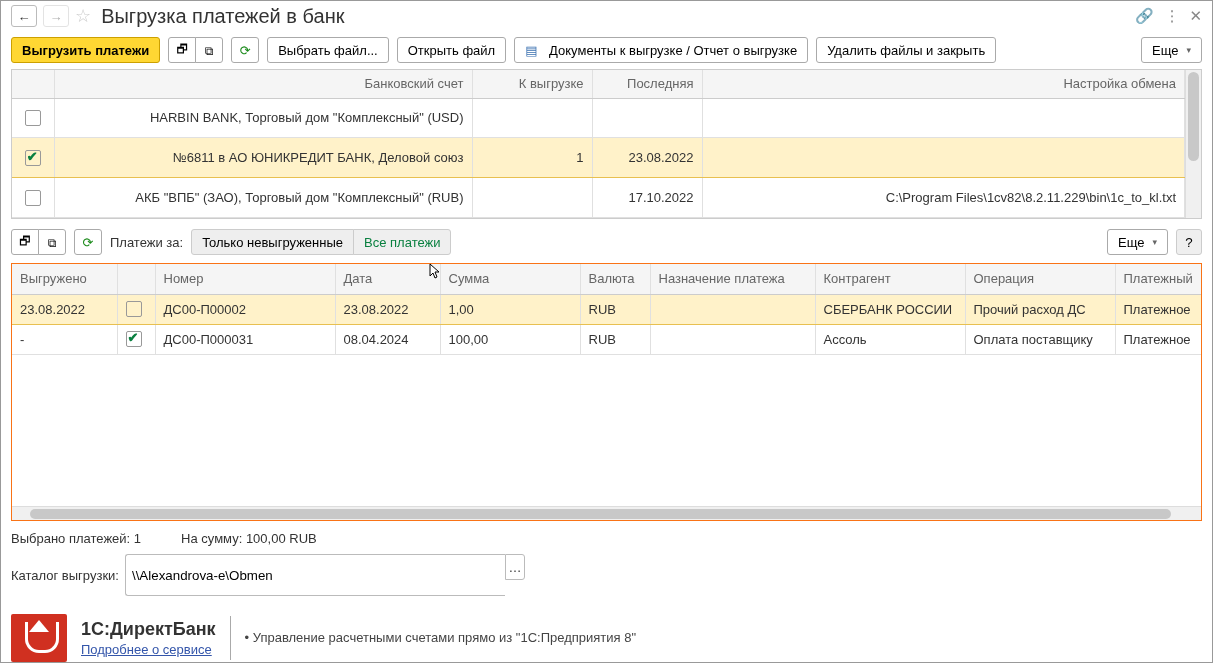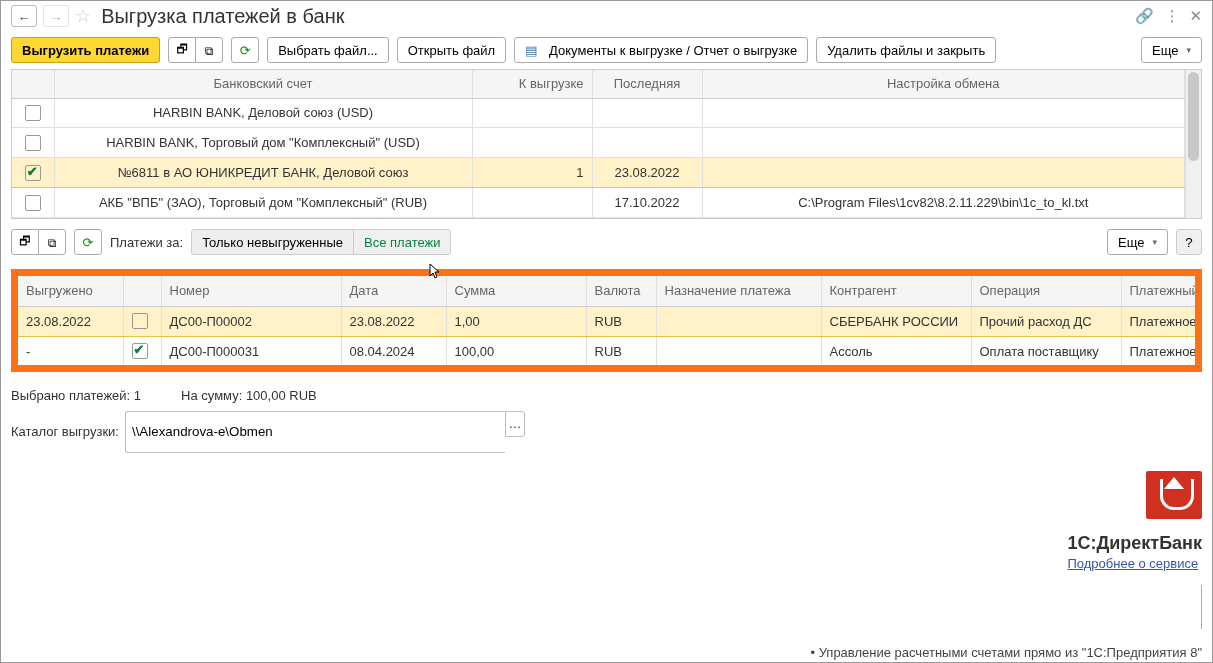--- a/index.html
+++ b/index.html
@@ -18,21 +18,21 @@
     .btn-primary { background: #ffd733; border-color: #cca000; font-weight: bold; }
     .btn-icon-only { width: 28px; padding: 0; justify-content: center; }
     .btn-group { display: flex; }
     .btn-group .btn { border-radius: 0; margin-left: -1px; }
     .btn-group .btn:first-child { border-radius: 3px 0 0 3px; margin-left: 0;}
     .btn-group .btn:last-child { border-radius: 0 3px 3px 0; }
     .spacer { flex: 1; }
 
     .grid-container { border: 1px solid #ccc; margin: 0 10px 8px 10px; display:flex; }
     .grid { flex:1; border-collapse: collapse; width: 100%; font-size: 13px;}
-    .grid th, .grid td { border-right: 1px solid #e0e0e0; border-bottom: 1px solid #e0e0e0; padding: 5px 8px; text-align: center; font-weight: normal; height: 28px; overflow:hidden; white-space:nowrap;}
+    .grid th, .grid td { border-right: 1px solid #e0e0e0; border-bottom: 1px solid #e0e0e0; padding: 5px 8px; text-align: right; font-weight: normal; height: 28px; overflow:hidden; white-space:nowrap;}
     .grid thead th { background: #f5f5f5; color: #666; border-bottom: 1px solid #ccc; }
     .grid .check-col { width: 40px; text-align: center; padding:0; }
     .grid tbody tr.selected { background: #fff2c9; }
     .grid tbody tr.selected td { border-top: 1px solid #e8c050; border-bottom: 1px solid #e8c050;}
     .grid .num { text-align: right; padding-left: 40px; }
     .checkbox { width:16px; height:16px; border:1px solid #999; display:inline-block; border-radius:2px; vertical-align:middle; position:relative;}
     .checkbox.checked::after { content:"✔"; position:absolute; top:-2px; left:1px; color:#0a8040; font-weight:bold; font-size:13px;}
     
     .scroll-track { width:16px; background:#f0f0f0; border-left:1px solid #ddd; display:flex; flex-direction:column;}
     .scroll-thumb { background:#c8c8c8; border-radius:8px; margin:2px;}
@@ -42,35 +42,35 @@
     .dropdown-field { display:flex; align-items:center; }
     .dropdown-input { border:1px solid #bbb; border-right:none; padding:3px 6px; height:26px; width:130px; border-radius:3px 0 0 3px; background: #fff;}
     .dropdown-btn { border:1px solid #bbb; width:20px; height:26px; border-radius:0 3px 3px 0; background:#fff; display:flex; align-items:center; justify-content:center; cursor:pointer;}
     .filter-btn { border:1px solid #ccc; padding:4px 10px; font-size:13px; cursor:pointer; height:26px; display:flex; align-items:center;}
     .filter-btn:first-child { border-radius: 3px 0 0 3px;}
     .filter-btn:last-child { border-radius: 0 3px 3px 0; margin-left:-1px;}
     .filter-btn.active-green { color: #0a8040; }
     .filter-btn.pressed { background:#eee; }
     .btn-help { width:26px; border:1px solid #ccc; border-radius:3px; height:26px; display:flex; align-items:center; justify-content:center; }
 
-    .grid2-wrapper { border: 7px solid #f97316; margin: 8px 10px; flex:1; min-height:0; display:flex; flex-direction:row; overflow:hidden;}
+    .grid2-wrapper { border: 1px solid #f97316; margin: 2px 10px; flex:1; min-height:0; display:flex; flex-direction:column; overflow:hidden;}
     .grid2-scroll { flex:1; overflow:hidden; }
     .grid2 { border-collapse:collapse; width: 1210px; font-size:13px; table-layout:fixed;}
     .grid2 th, .grid2 td { border-right: 1px solid #e0e0e0; border-bottom: 1px solid #e0e0e0; padding: 5px 8px; text-align:left; font-weight:normal; height:30px; overflow:hidden; white-space:nowrap;}
     .grid2 thead th { background: #f5f5f5; color:#666; border-bottom:1px solid #ccc;}
     .grid2 tbody tr.selected td { background:#fff2c9; border-top:1px solid #e8c050; border-bottom:1px solid #e8c050;}
     .hscroll-track { height:14px; background:#f0f0f0; border-top:1px solid #ddd; position:relative;}
     .hscroll-thumb { position:absolute; top:2px; height:10px; background:#c8c8c8; border-radius:5px;}
 
     .footer-info { padding: 8px 10px 4px 10px; display:flex; gap:40px;}
     .dir-row { padding: 4px 10px 10px 10px; display:flex; align-items:center; gap:6px;}
     .dir-input-group { display:flex; }
     .dir-input { border:1px solid #bbb; border-right:none; padding:20px 6px; height:26px; width:380px; border-radius:3px 0 0 3px;}
     
-    .banner { display:flex; align-items:flex-end; padding: 8px 10px 0 10px; gap:14px;flex-direction:column;}
+    .banner { display:flex; align-items:center; padding: 8px 10px 0 10px; gap:14px;}
     .banner-logo { width:56px; height:48px; background:#d03020; position:relative; flex-shrink:0; border-radius:2px;}
     .banner-logo::before { content:""; position:absolute; top:8px; left:14px; width:28px; height:28px; border:3px solid #fff; border-top:none; border-radius: 0 0 14px 14px;}
     .banner-logo::after { content:""; position:absolute; top:6px; left:18px; width:0; height:0; border-left:10px solid transparent; border-right:10px solid transparent; border-bottom:12px solid #fff;}
     .banner-text { display:flex; flex-direction:column; gap:2px;}
     .banner-title { font-size:18px; font-weight:bold; color:#333;}
     .banner-link { font-size:13px; color:#3355aa; text-decoration:underline; cursor:pointer;}
     .banner-divider { width:1px; background:#aaa; height:44px;}
     .banner-bullets { font-size:13px; color:#444; line-height:1.5;}
 
     .ic-refresh { color:#1a8a1a;}
@@ -129,27 +129,20 @@
     <thead>
         <tr>
       <th class="check-col"></th>
       <th>Банковский счет</th>
       <th class="num">К выгрузке</th>
       <th>Последняя</th>
       <th>Настройка обмена</th>
     </tr>
       </thead>
     <tbody id="accounts-body">
-        <tr>
-          <td class="check-col"><span class="checkbox"></span></td>
-          <td>HARBIN BANK, Деловой союз (USD)</td>
-          <td class="num"></td>
-          <td></td>
-          <td></td>
-        </tr>
         <tr>
           <td class="check-col"><span class="checkbox"></span></td>
           <td>HARBIN BANK, Торговый дом "Комплексный" (USD)</td>
           <td class="num"></td>
           <td></td>
           <td></td>
         </tr>
         <tr class="selected">
           <td class="check-col"><span class="checkbox checked"></span></td>
           <td>№6811 в АО ЮНИКРЕДИТ БАНК, Деловой союз</td>

